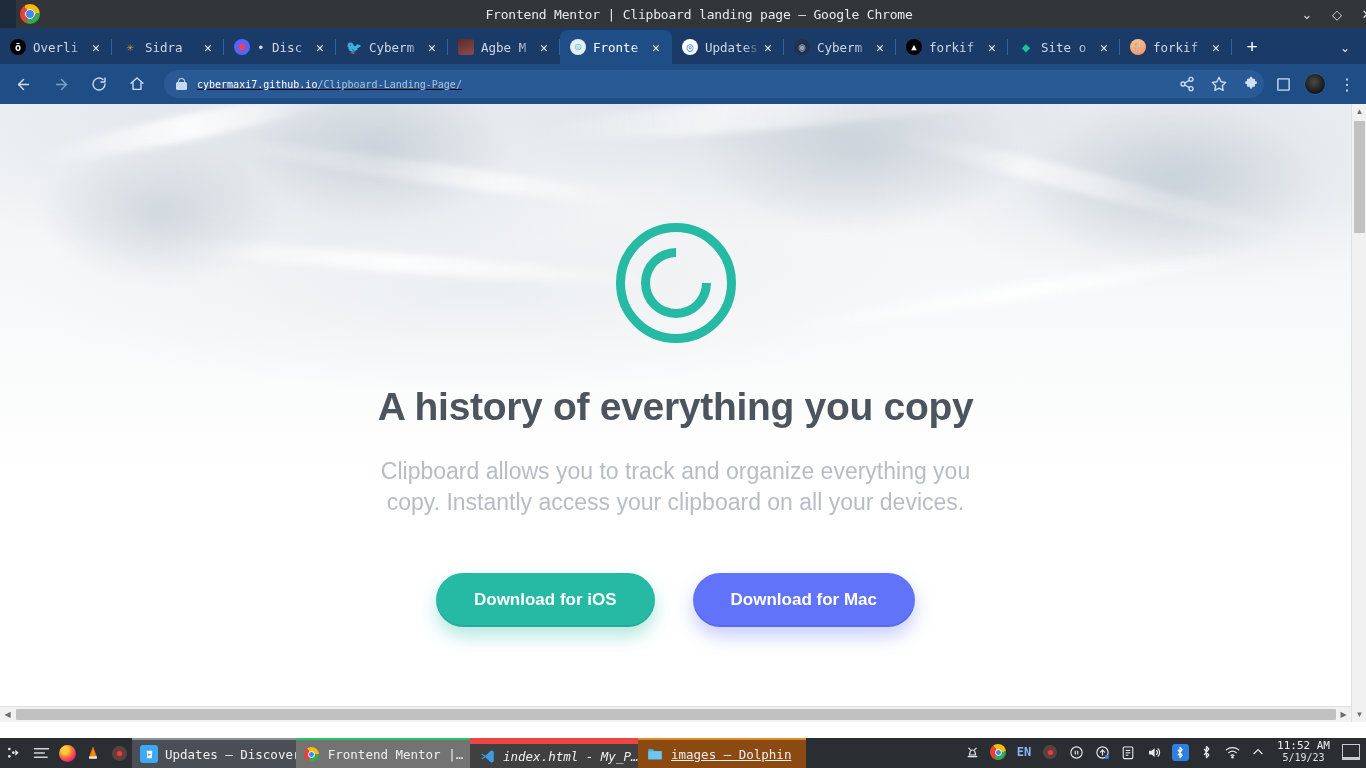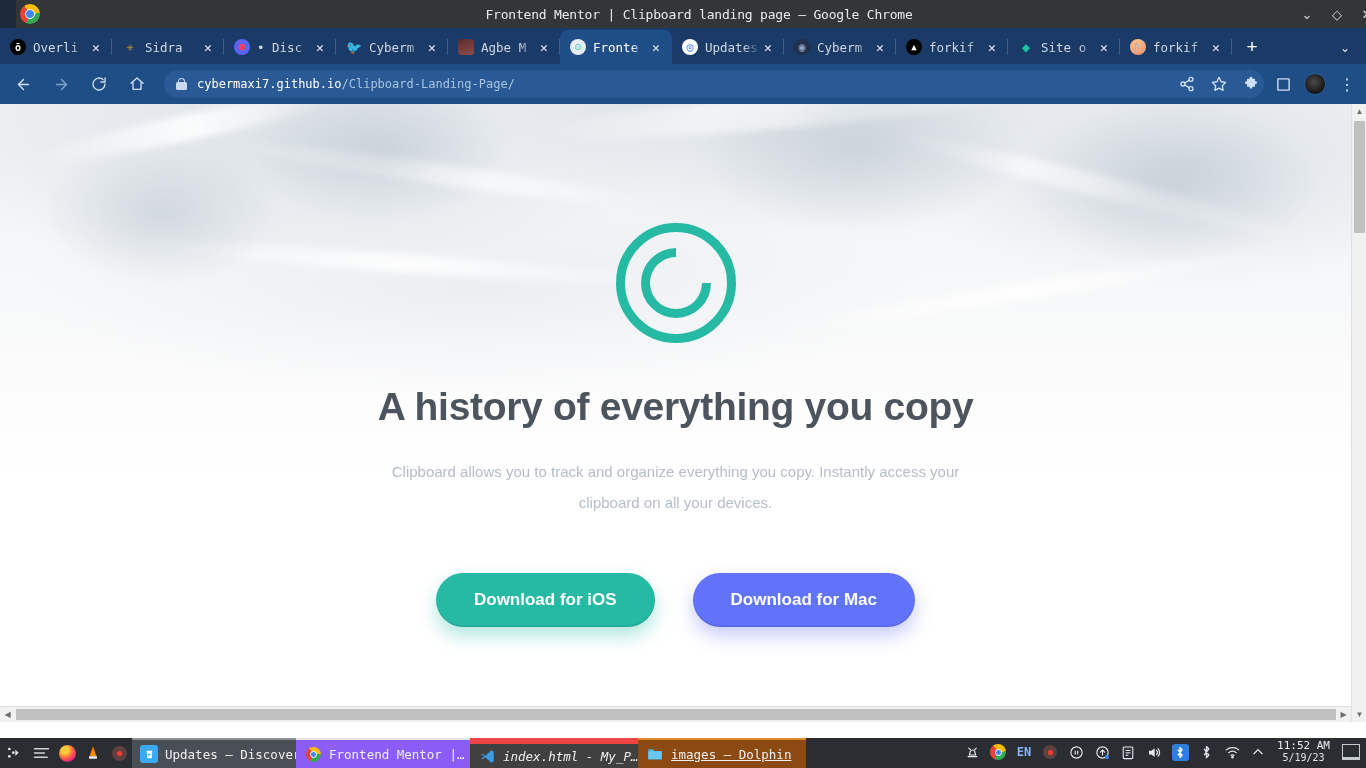--- a/index.html
+++ b/index.html
@@ -221,24 +221,25 @@
   }
   .lock-icon::after {
     content: "";
     position: absolute;
     left: 0; bottom: 1px;
     width: 11px; height: 8px;
     background: #c8d9ef;
     border-radius: 1.5px;
   }
   .url {
-    font-size: 12px;
+    font-size: 10px;
     font-family: "DejaVu Sans Mono", monospace;
     white-space: nowrap;
     overflow: hidden;
+    text-decoration: underline;
   }
   .url .host { color: #ffffff; }
   .url .path { color: #a9c4e2; }
   .tb-right {
     position: absolute;
     right: 4px; top: 0;
     height: 40px;
     display: flex;
     align-items: center;
     gap: 2px;
@@ -326,21 +327,21 @@
     margin: 43px 0 0 0;
     font-size: 39px;
     font-weight: 700;
     color: #4c545d;
     letter-spacing: -0.3px;
     line-height: 1.1;
   }
   p.subhead {
     margin: 27px auto 0 auto;
     width: 620px;
-    font-size: 15px;
+    font-size: 23px;
     line-height: 31px;
     color: #b6bdc6;
     font-weight: 400;
   }
   .btn-row {
     margin-top: 55px;
     display: flex;
     justify-content: center;
     gap: 38px;
   }
@@ -450,21 +451,21 @@
     white-space: nowrap;
   }
   .task-btn .tico {
     width: 18px; height: 18px;
     margin-right: 7px;
     flex: 0 0 auto;
     display: flex; align-items: center; justify-content: center;
     border-radius: 3px;
   }
   .task-btn.t-updates { background: #4a4f55; border-top: 2px solid #8d9299; }
-  .task-btn.t-chrome  { background: #8b5cf6; border-top: 2px solid #e5e5e5; }
+  .task-btn.t-chrome  { background: #737373; border-top: 2px solid #22c55e; justify-content: center; }
   .task-btn.t-code    { background: #404040; border-top: 6px solid #ef4444; font-style: italic; }
   .task-btn.t-dolphin { background: #8a4a12; border-top: 2px solid #e08a2e; text-decoration: underline; }
 
   .tray {
     position: absolute;
     right: 0; top: 0;
     height: 28px;
     display: flex;
     align-items: center;
     padding-right: 4px;

